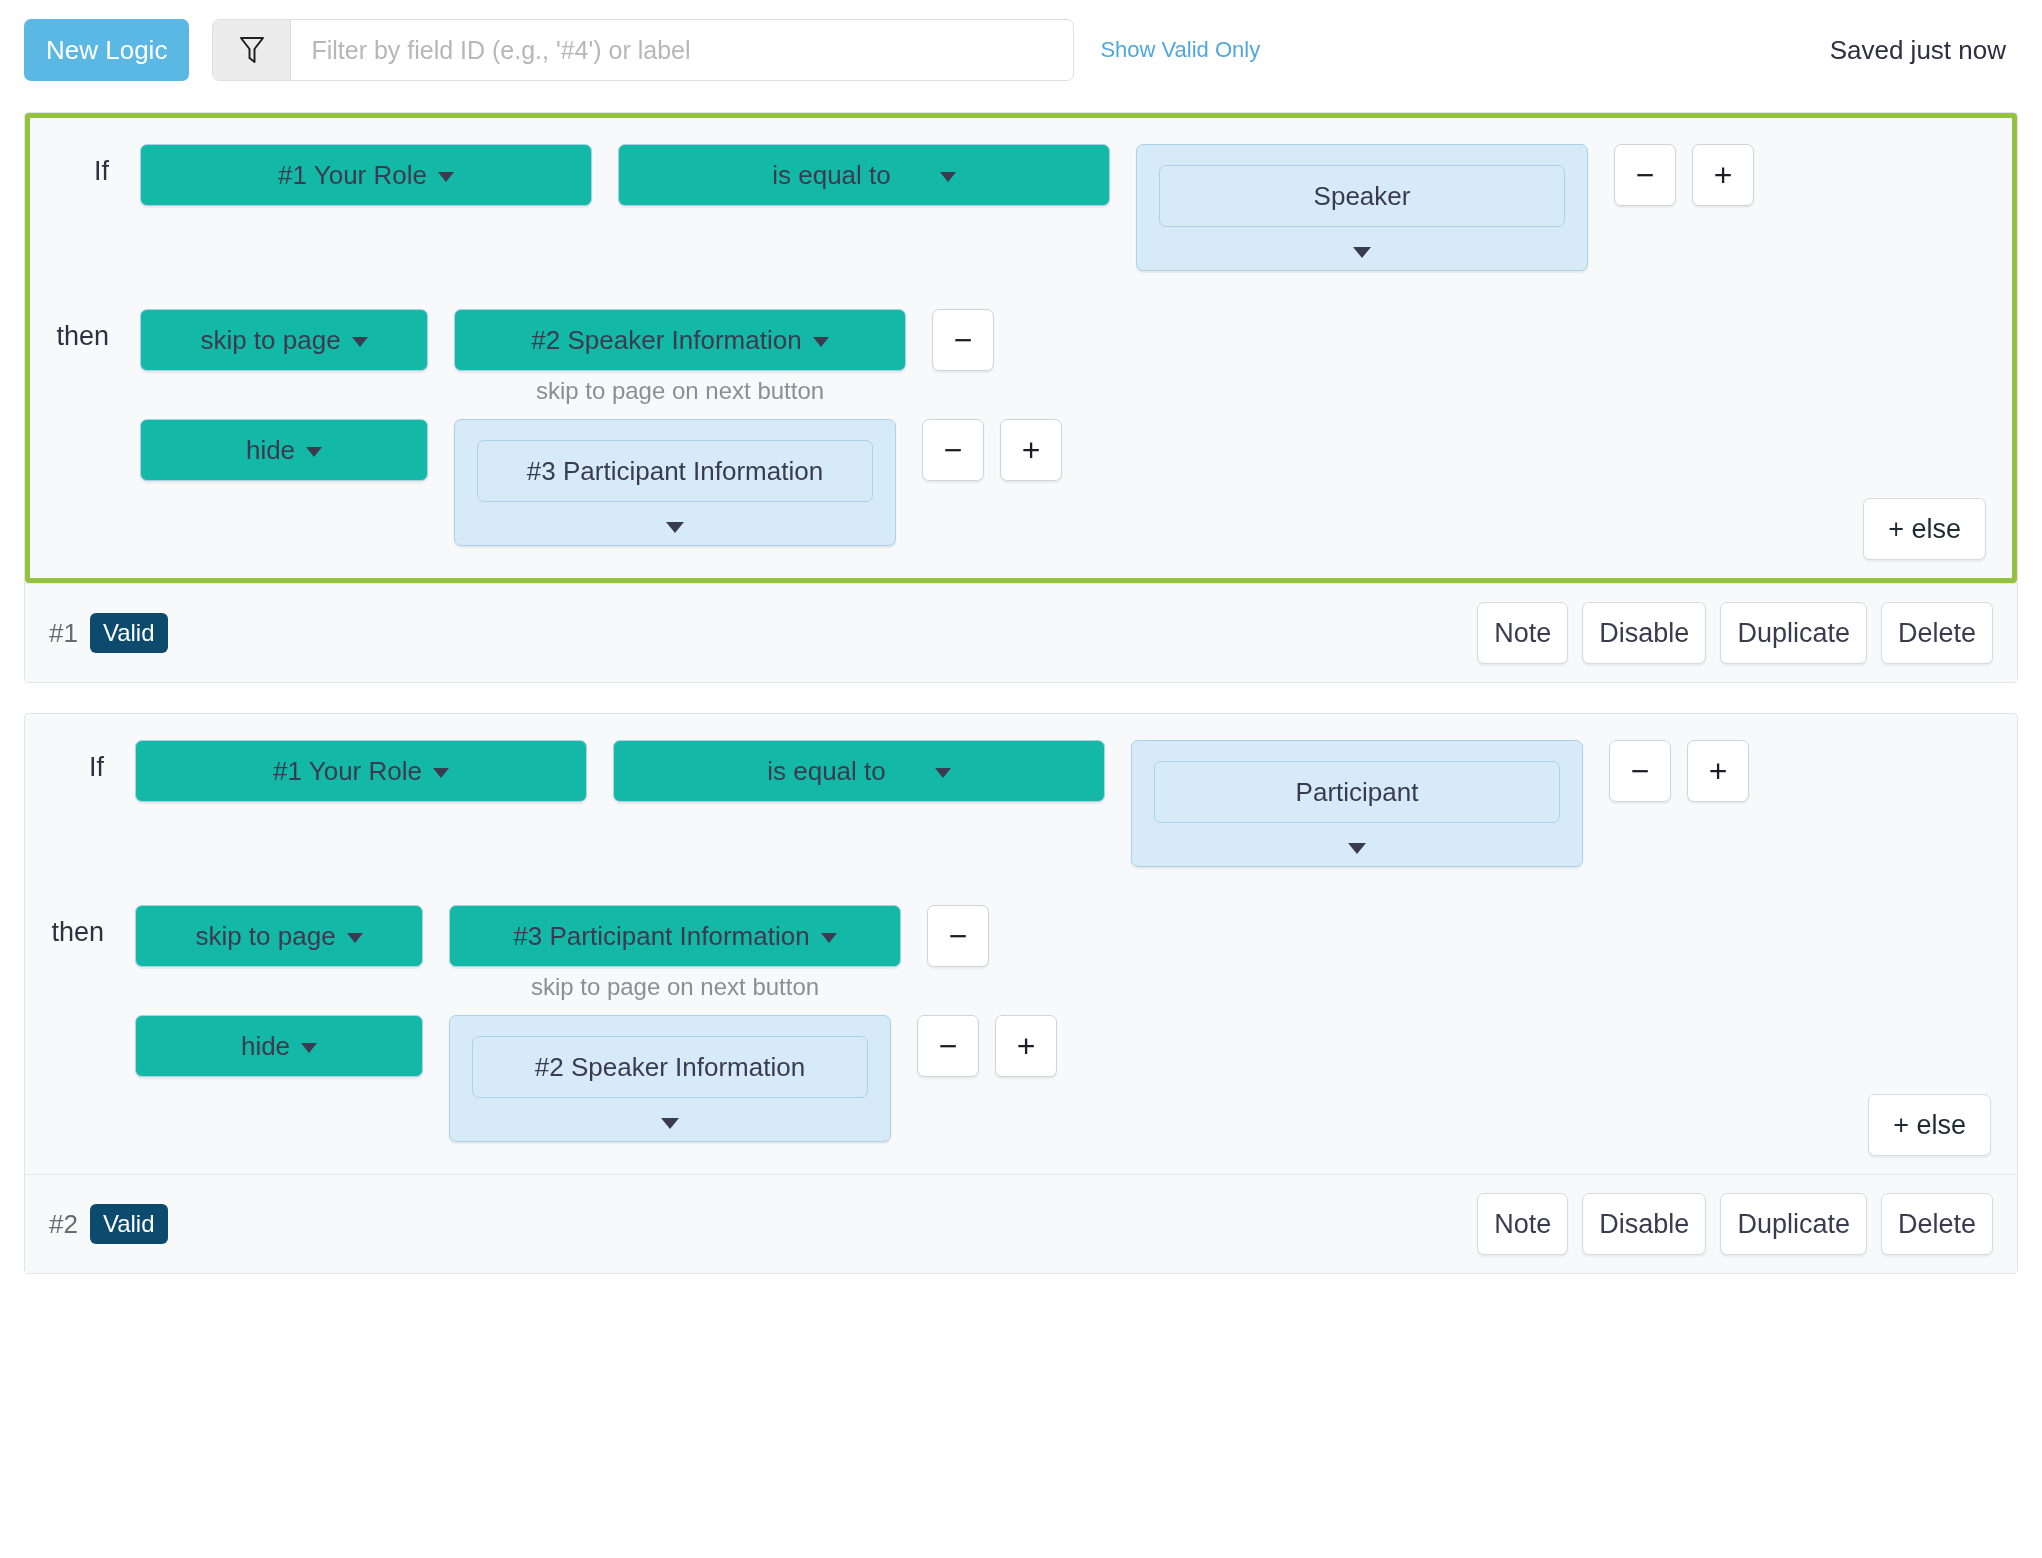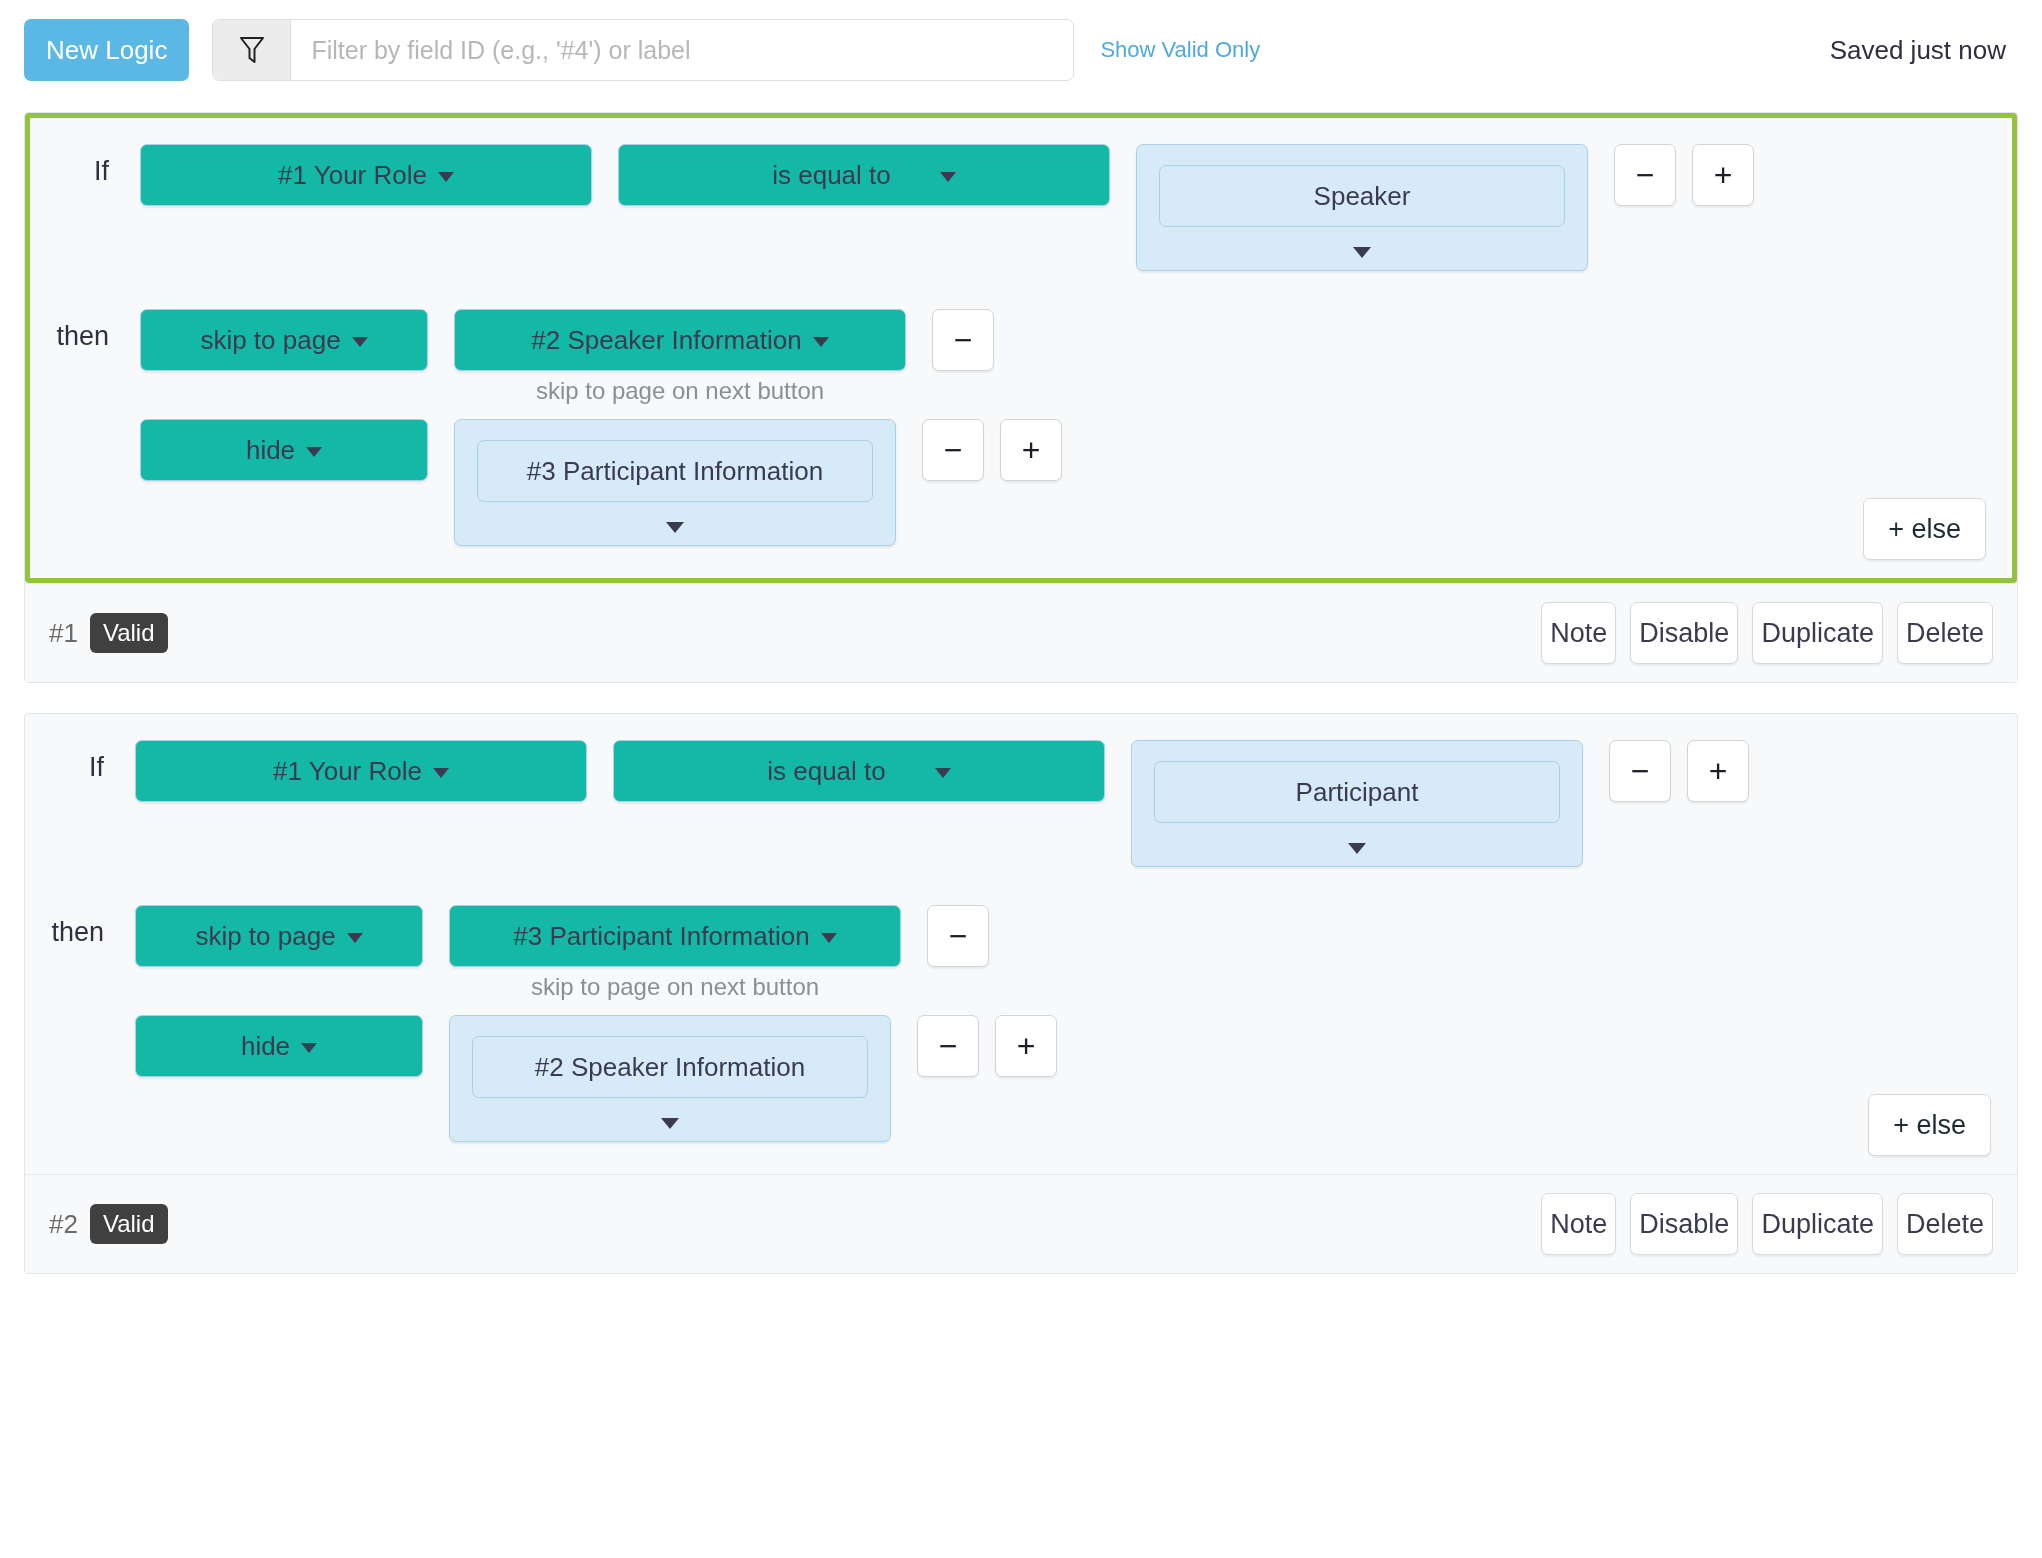--- a/index.html
+++ b/index.html
@@ -223,36 +223,36 @@
     border-top: 1px solid #e6e8ea;
     padding: 18px 24px;
     background: #f8f9fa;
   }
   .rule-index {
     font-size: 26px;
     color: #6b6b6b;
     margin-right: 12px;
   }
   .badge-valid {
-    background: #404040;
+    background: #0c4a6e;
     color: #ffffff;
     border-radius: 6px;
     font-size: 24px;
     padding: 6px 13px;
     display: inline-block;
   }
   .footer-actions { margin-left: auto; display: flex; gap: 14px; }
   .fbtn {
     background: #ffffff;
     border: 1px solid #d9d9d9;
     border-radius: 7px;
     font-size: 27px;
     color: #3b3b4f;
     height: 62px;
-    padding: 0 8px;
+    padding: 0 16px;
     display: inline-flex; align-items: center;
     cursor: pointer;
     box-shadow: 0 2px 2px rgba(0,0,0,0.06);
     font-family: "Liberation Sans", sans-serif;
   }
 </style>
 </head>
 <body>
 
 <div class="toolbar">

